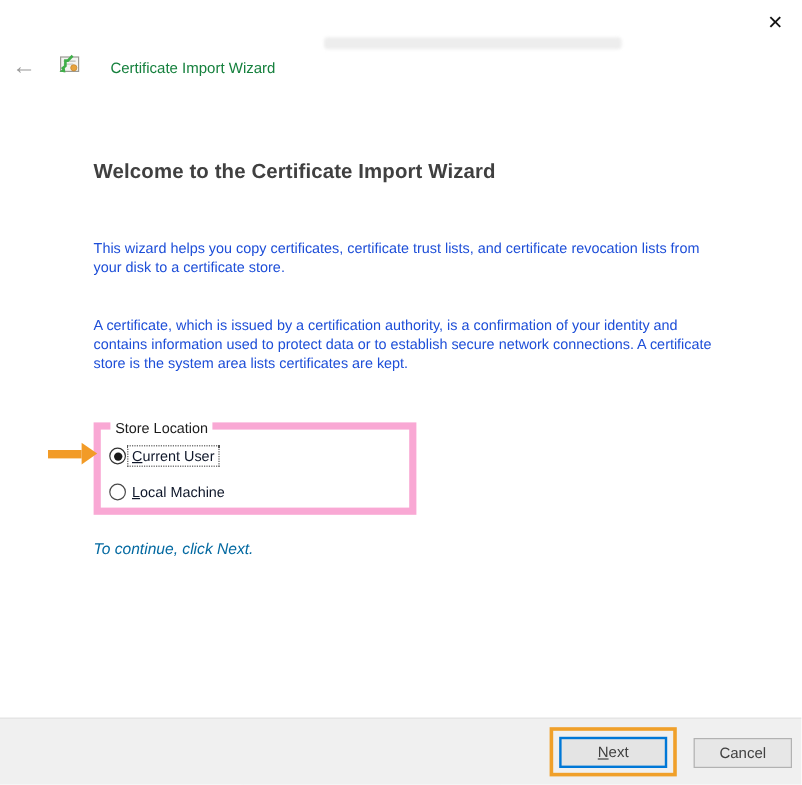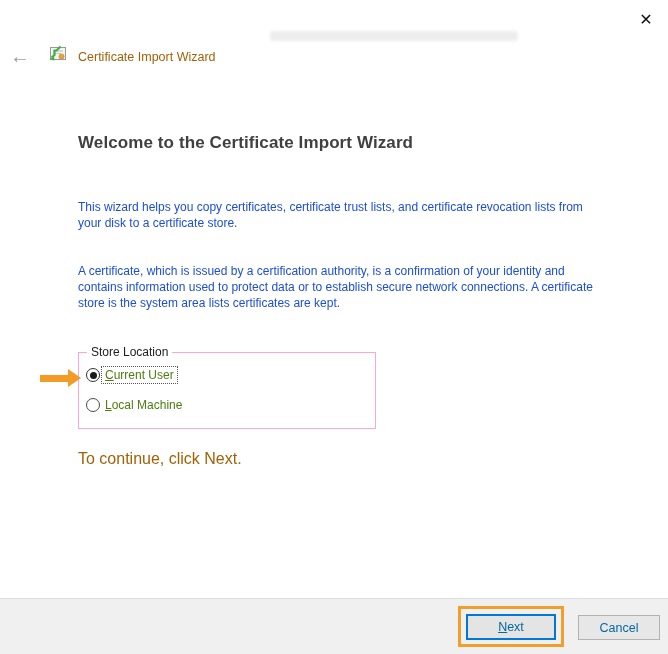--- a/index.html
+++ b/index.html
@@ -19,22 +19,22 @@
     font-size: 16px; line-height: 24px; text-align: center;
     color: #111; font-weight: 300; cursor: pointer;
   }
   .back-arrow {
     left: 8px; top: 44px; width: 24px; height: 24px;
     font-size: 20px; line-height: 24px; text-align: center;
     color: #9a9a9a; cursor: pointer;
   }
   .cert-icon { left: 48px; top: 44px; width: 20px; height: 20px; }
   .header-title {
-    left: 78px; top: 50px;
-    font-size: 12.5px; color: #a16207;
+    left: 92px; top: 50px;
+    font-size: 12.5px; color: #15803d;
   }
 
   
   .smudge-top {
     left: 270px; top: 31px; width: 248px; height: 10px;
     background: #ededed; filter: blur(1.5px); border-radius: 3px;
   }
   .smudge-bottom {
     left: 200px; top: 648px; width: 218px; height: 5px;
     background: #e6e6e6; filter: blur(1px); border-radius: 2px;
@@ -47,22 +47,22 @@
     letter-spacing: 0.1px;
   }
   .para {
     left: 78px; width: 528px;
     font-size: 12px; line-height: 16.2px; color: #1d4ed8;
   }
   .para1 { top: 199px; }
   .para2 { top: 263px; }
 
   .groupbox {
-    left: 78px; top: 352px; width: 298px; height: 77px;
-    border: 1px solid #f9a8d4;
+    left: 78px; top: 352px; width: 269px; height: 77px;
+    border: 6px solid #f9a8d4;
   }
   .groupbox-legend {
     position: absolute; left: 8px; top: -8px;
     background: #ffffff; padding: 0 4px;
     font-size: 12px; color: #1c1c1c; white-space: nowrap;
   }
   .radio-row {
     position: absolute; left: 7px; display: flex; align-items: center;
     cursor: pointer;
   }
@@ -72,54 +72,54 @@
     width: 14px; height: 14px; border-radius: 50%;
     border: 1px solid #4a4a4a; background: #fff;
     display: inline-flex; align-items: center; justify-content: center;
     flex: 0 0 auto;
   }
   .radio-outer.selected { border-color: #333; }
   .radio-dot {
     width: 7px; height: 7px; border-radius: 50%; background: #1a1a1a;
   }
   .radio-label {
-    margin-left: 2px; font-size: 12px; color: #4d7c0f;
+    margin-left: 2px; font-size: 12px; color: #0f172a;
     padding: 1px 3px; white-space: nowrap;
   }
   .radio-label.focused { outline: 1px dotted #555; }
   .mn { text-decoration: underline; }
 
   
   .anno-arrow-shaft {
     left: 40px; top: 375px; width: 28px; height: 7px;
     background: #f29b27;
   }
   .anno-arrow-head {
     left: 68px; top: 369px; width: 0; height: 0;
     border-top: 9.5px solid transparent;
     border-bottom: 9.5px solid transparent;
     border-left: 13px solid #f29b27;
   }
 
   .continue-hint {
     left: 78px; top: 450px;
-    font-size: 16px; color: #a16207;
+    font-size: 13px; color: #0369a1; font-style: italic;
   }
 
   
   .footer-sep { left: 0; top: 598px; width: 668px; height: 1px; background: #dcdcdc; }
   .footer-bg { left: 0; top: 599px; width: 668px; height: 55px; background: #f0f0f0; }
 
   .anno-next-box {
     left: 458px; top: 606px; width: 106px; height: 41px;
     border: 3px solid #f0a02a;
   }
   .btn {
     display: flex; align-items: center; justify-content: center;
-    font-size: 12.5px; color: #0369a1; cursor: pointer;
+    font-size: 12.5px; color: #404040; cursor: pointer;
     font-family: "Liberation Sans", sans-serif;
   }
   .btn-next {
     left: 466px; top: 614px; width: 90px; height: 26px;
     background: #e4e4e4; border: 2px solid #0078d7;
   }
   .btn-cancel {
     left: 578px; top: 615px; width: 82px; height: 25px;
     background: #e7e7e7; border: 1px solid #b2b2b2;
   }

